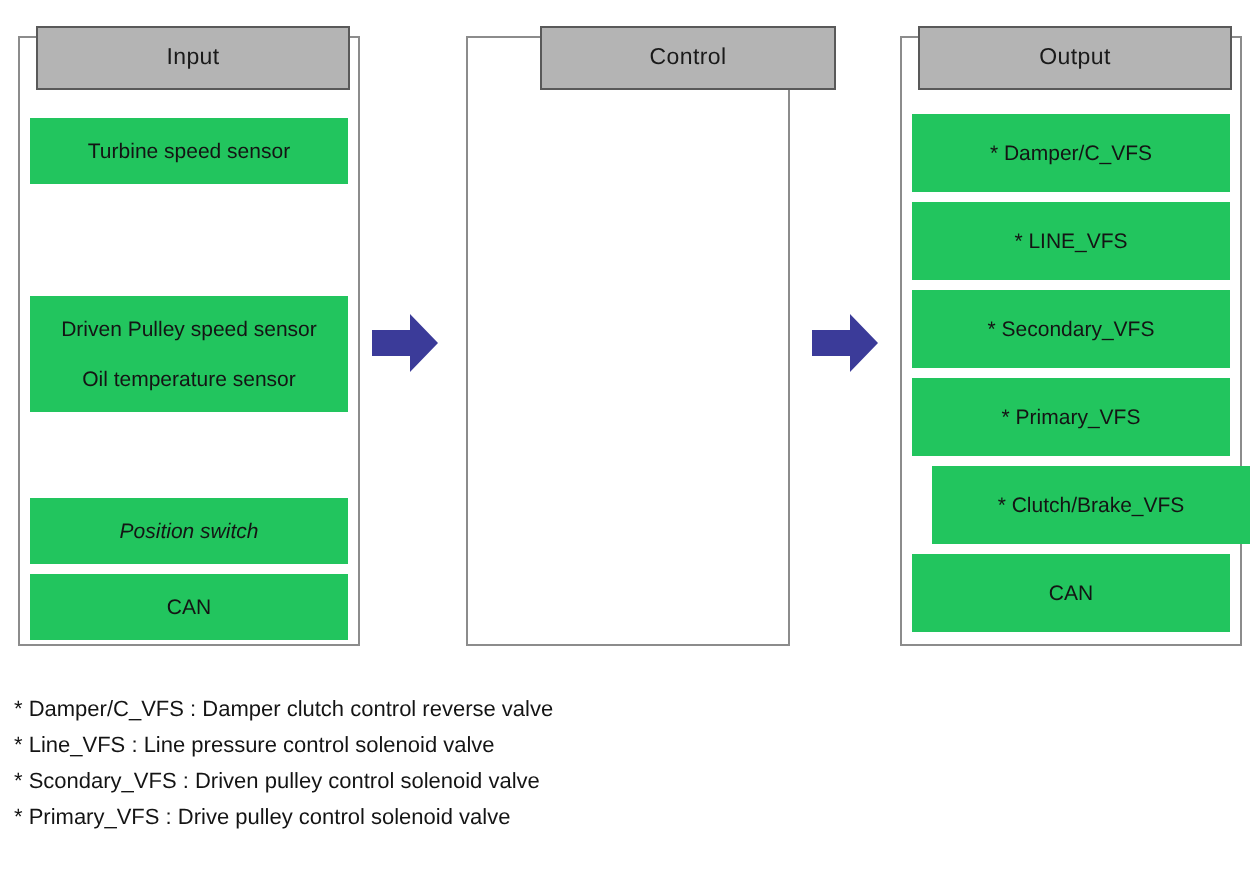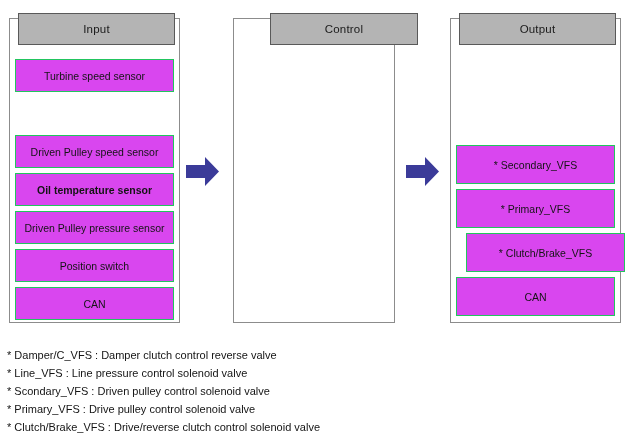--- a/index.html
+++ b/index.html
@@ -48,21 +48,21 @@
     letter-spacing: 0.2px;
   }
   .hdr-input   { left: 18px;  top: 13px; width: 157px; height: 32px; }
   .hdr-control { left: 240px; top: 13px; width: 148px; height: 32px; margin-left: 30px; }
   .hdr-output  { left: 459px; top: 13px; width: 157px; height: 32px; }
 
   
   .item-box {
     position: absolute;
     box-sizing: border-box;
-    background: #d946ef;
+    background: #22c55e;
     border: 1px solid #22c55e;
     display: flex;
     align-items: center;
     justify-content: center;
     font-size: 10.5px;
     color: #141414;
     text-align: center;
     white-space: nowrap;
   }
   .input-box  { left: 15px;  width: 159px; height: 33px; }
@@ -107,49 +107,49 @@
 </head>
 <body>
 
 <div id="diagram">
 
   <div class="column col-input"></div>
 
   <div class="col-header hdr-input">Input</div>
 
   <div class="item-box input-box" style="top:59px;">Turbine speed sensor</div>
-  <div class="item-box input-box" style="top:135px;">Driven Pulley speed sensor</div>
-  <div class="item-box input-box" style="top:173px;font-weight:bold;">Oil temperature sensor</div>
-  <div class="item-box input-box" style="top:211px;">Driven Pulley pressure sensor</div>
-  <div class="item-box input-box" style="top:249px;">Position switch</div>
+  <div class="item-box input-box" style="top:148px;">Driven Pulley speed sensor</div>
+  <div class="item-box input-box" style="top:173px;">Oil temperature sensor</div>
+  <div class="item-box input-box" style="top:249px;font-style:italic;">Position switch</div>
   <div class="item-box input-box" style="top:287px;">CAN</div>
 
   <svg class="arrow arrow-1" viewBox="0 0 33 31">
     <polygon points="0,9 19,9 19,1 33,15.5 19,30 19,22 0,22" fill="#3b3b99"></polygon>
   </svg>
 
   <div class="column col-control"></div>
 
   <div class="col-header hdr-control">Control</div>
 
 
   <svg class="arrow arrow-2" viewBox="0 0 33 31">
     <polygon points="0,9 19,9 19,1 33,15.5 19,30 19,22 0,22" fill="#3b3b99"></polygon>
   </svg>
 
   <div class="column col-output"></div>
 
   <div class="col-header hdr-output">Output</div>
 
+  <div class="item-box output-box" style="top:57px;">* Damper/C_VFS</div>
+  <div class="item-box output-box" style="top:101px;">* LINE_VFS</div>
   <div class="item-box output-box" style="top:145px;">* Secondary_VFS</div>
   <div class="item-box output-box" style="top:189px;">* Primary_VFS</div>
   <div class="item-box output-box" style="top:233px;margin-left:10px;">* Clutch/Brake_VFS</div>
   <div class="item-box output-box" style="top:277px;">CAN</div>
 
 </div>
 
 <div id="legend">
   <div class="legend-line">* Damper/C_VFS : Damper clutch control reverse valve</div>
   <div class="legend-line">* Line_VFS : Line pressure control solenoid valve</div>
   <div class="legend-line">* Scondary_VFS : Driven pulley control solenoid valve</div>
   <div class="legend-line">* Primary_VFS :  Drive pulley control solenoid valve</div>
-  <div class="legend-line">* Clutch/Brake_VFS : Drive/reverse clutch control solenoid valve</div>
 </div>
 
 </body></html>

